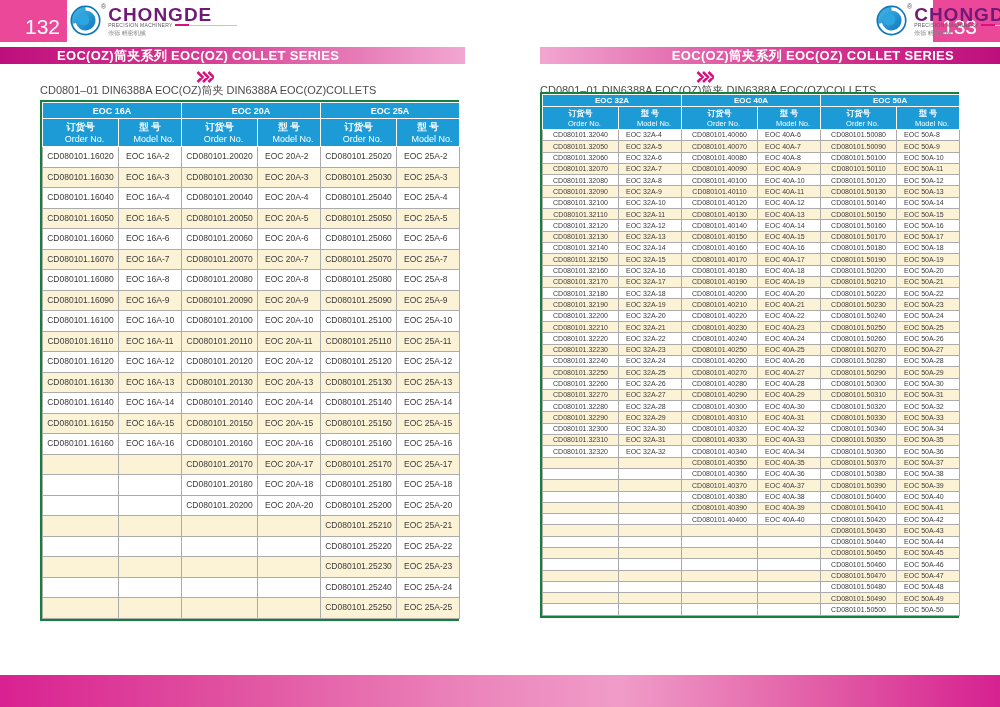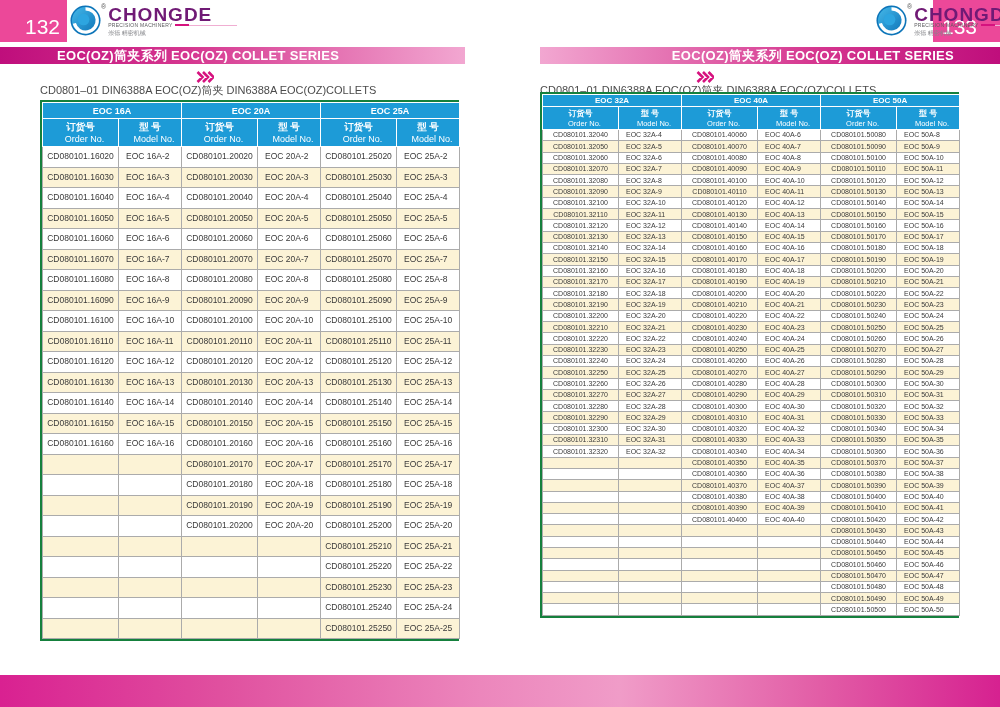--- a/index.html
+++ b/index.html
@@ -288,28 +288,20 @@
             <td class="model">EOC 25A-17</td>
           </tr>
           <tr class="">
             <td class="order"></td>
             <td class="model"></td>
             <td class="order">CD080101.20180</td>
             <td class="model">EOC 20A-18</td>
             <td class="order">CD080101.25180</td>
             <td class="model">EOC 25A-18</td>
           </tr>
-          <tr class="alt">
-            <td class="order"></td>
-            <td class="model"></td>
-            <td class="order">CD080101.20190</td>
-            <td class="model">EOC 20A-19</td>
-            <td class="order">CD080101.25190</td>
-            <td class="model">EOC 25A-19</td>
-          </tr>
           <tr class="">
             <td class="order"></td>
             <td class="model"></td>
             <td class="order">CD080101.20200</td>
             <td class="model">EOC 20A-20</td>
             <td class="order">CD080101.25200</td>
             <td class="model">EOC 25A-20</td>
           </tr>
           <tr class="alt">
             <td class="order"></td>

